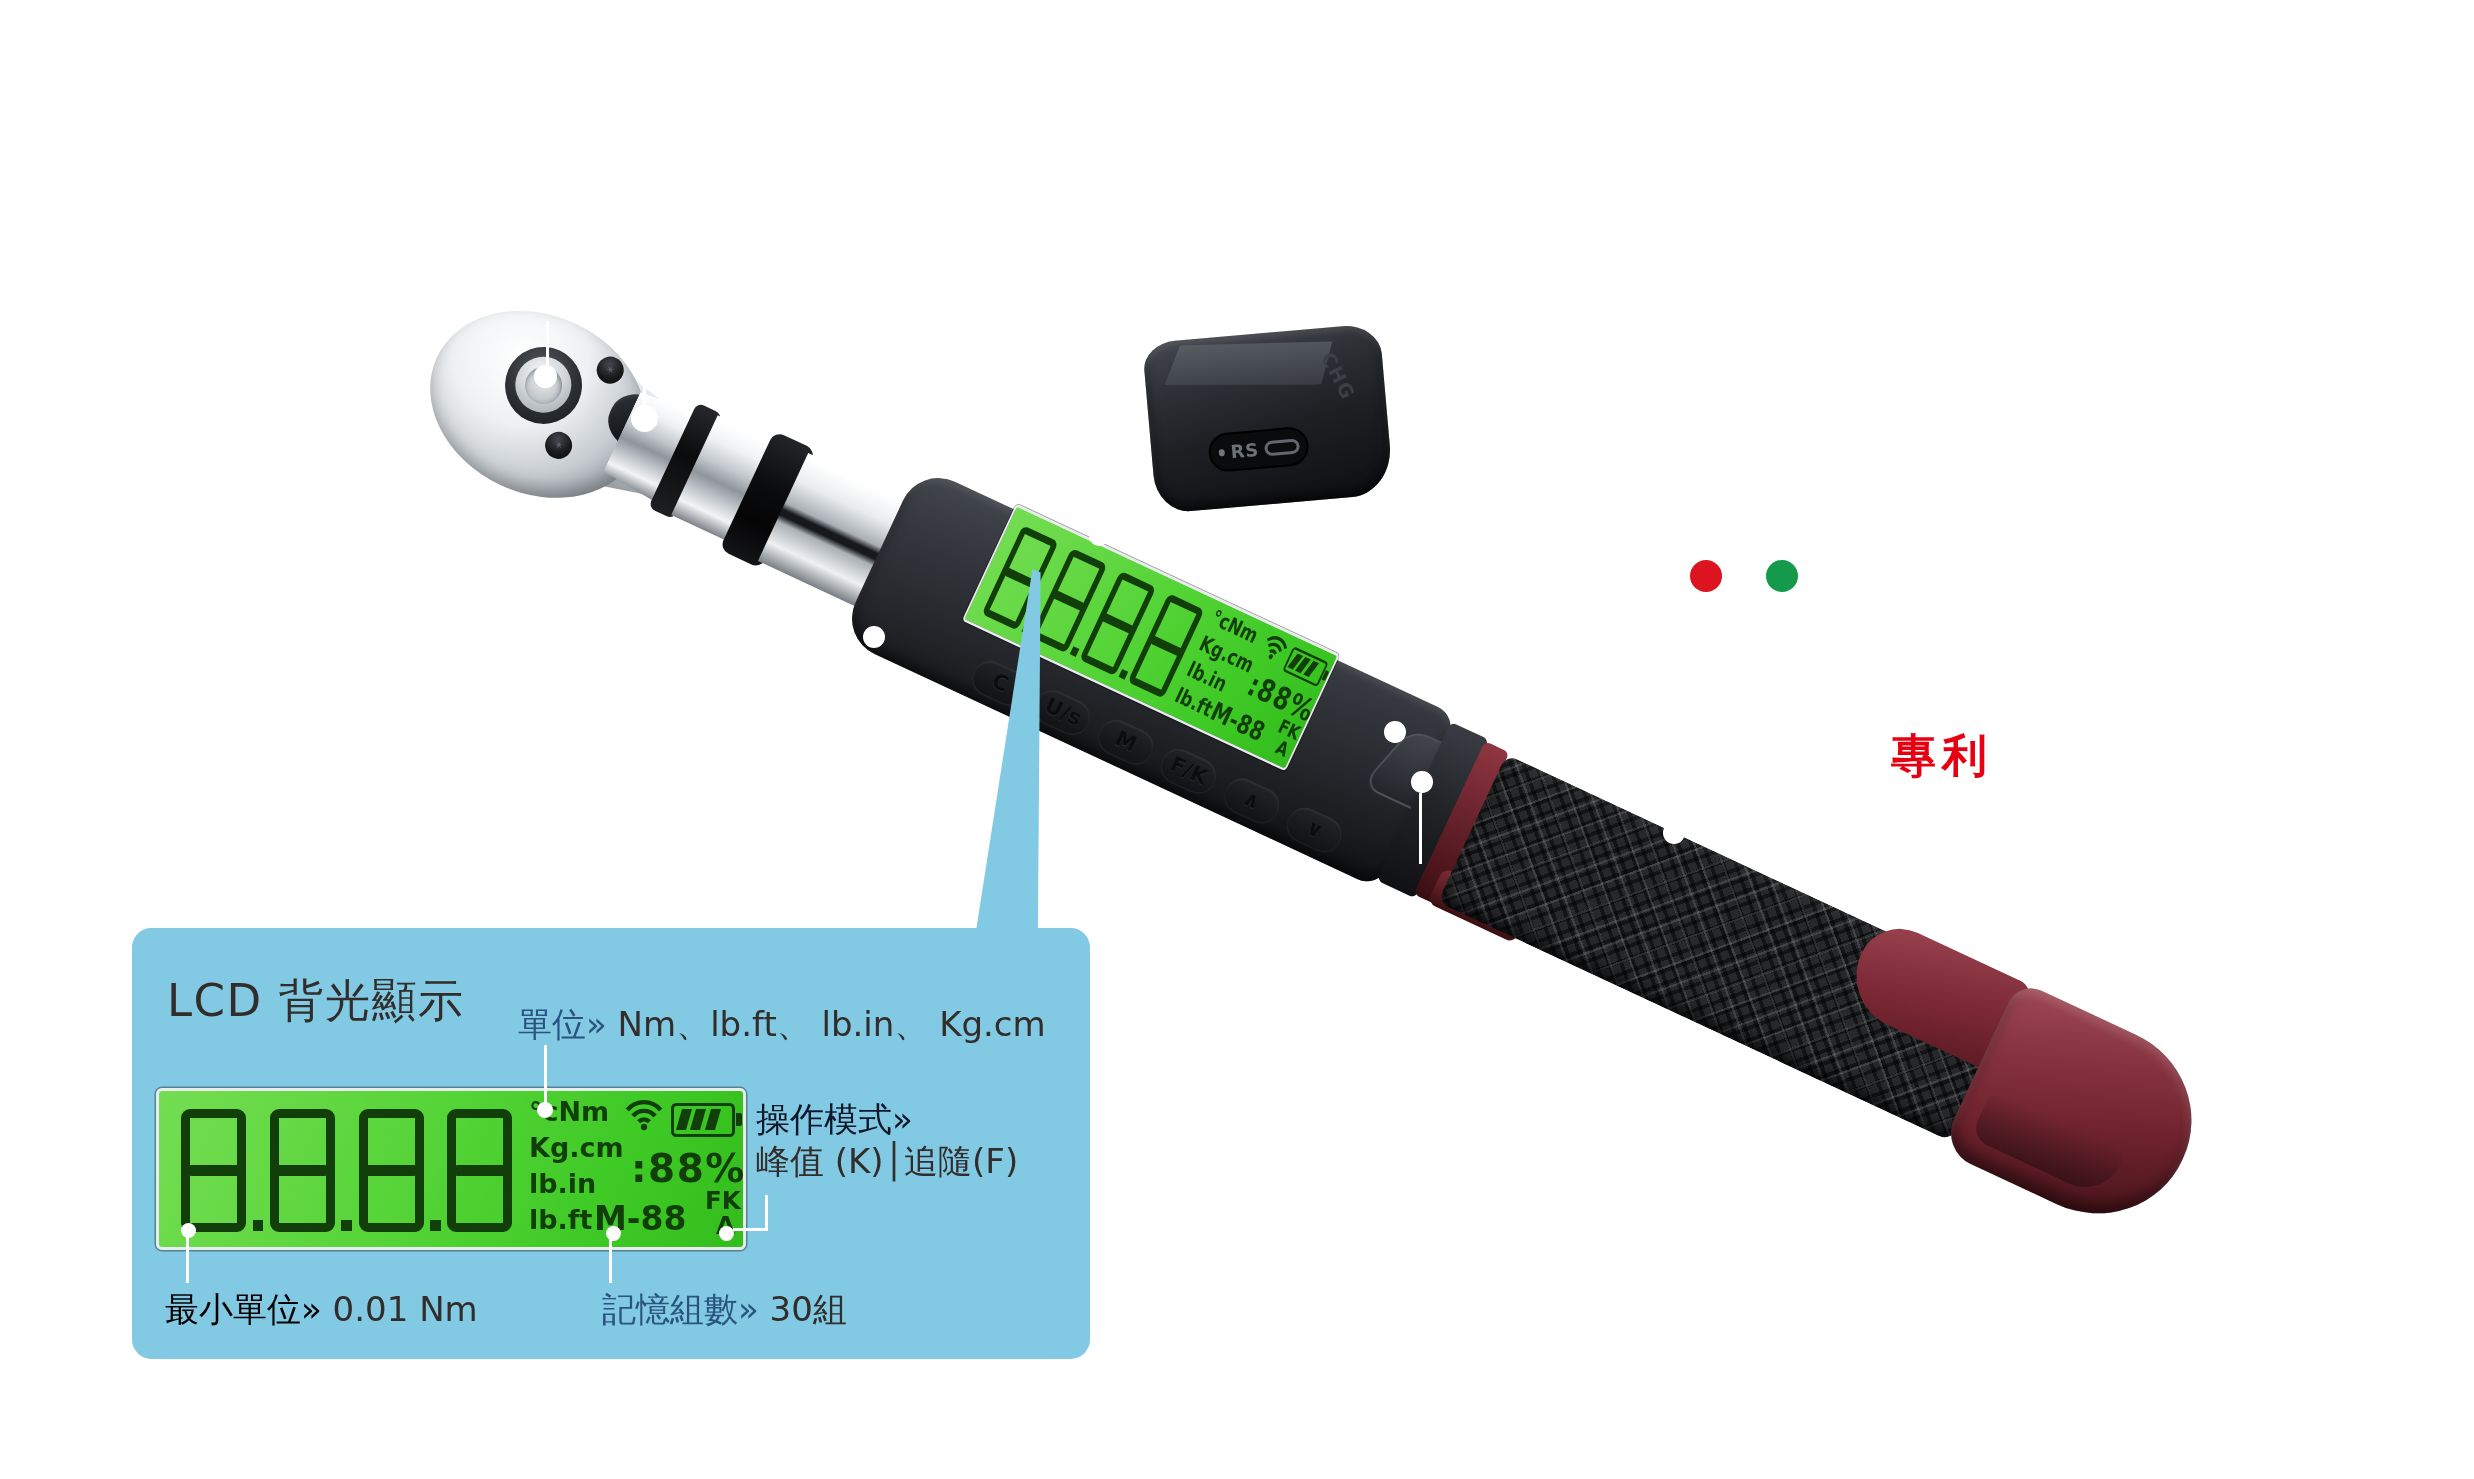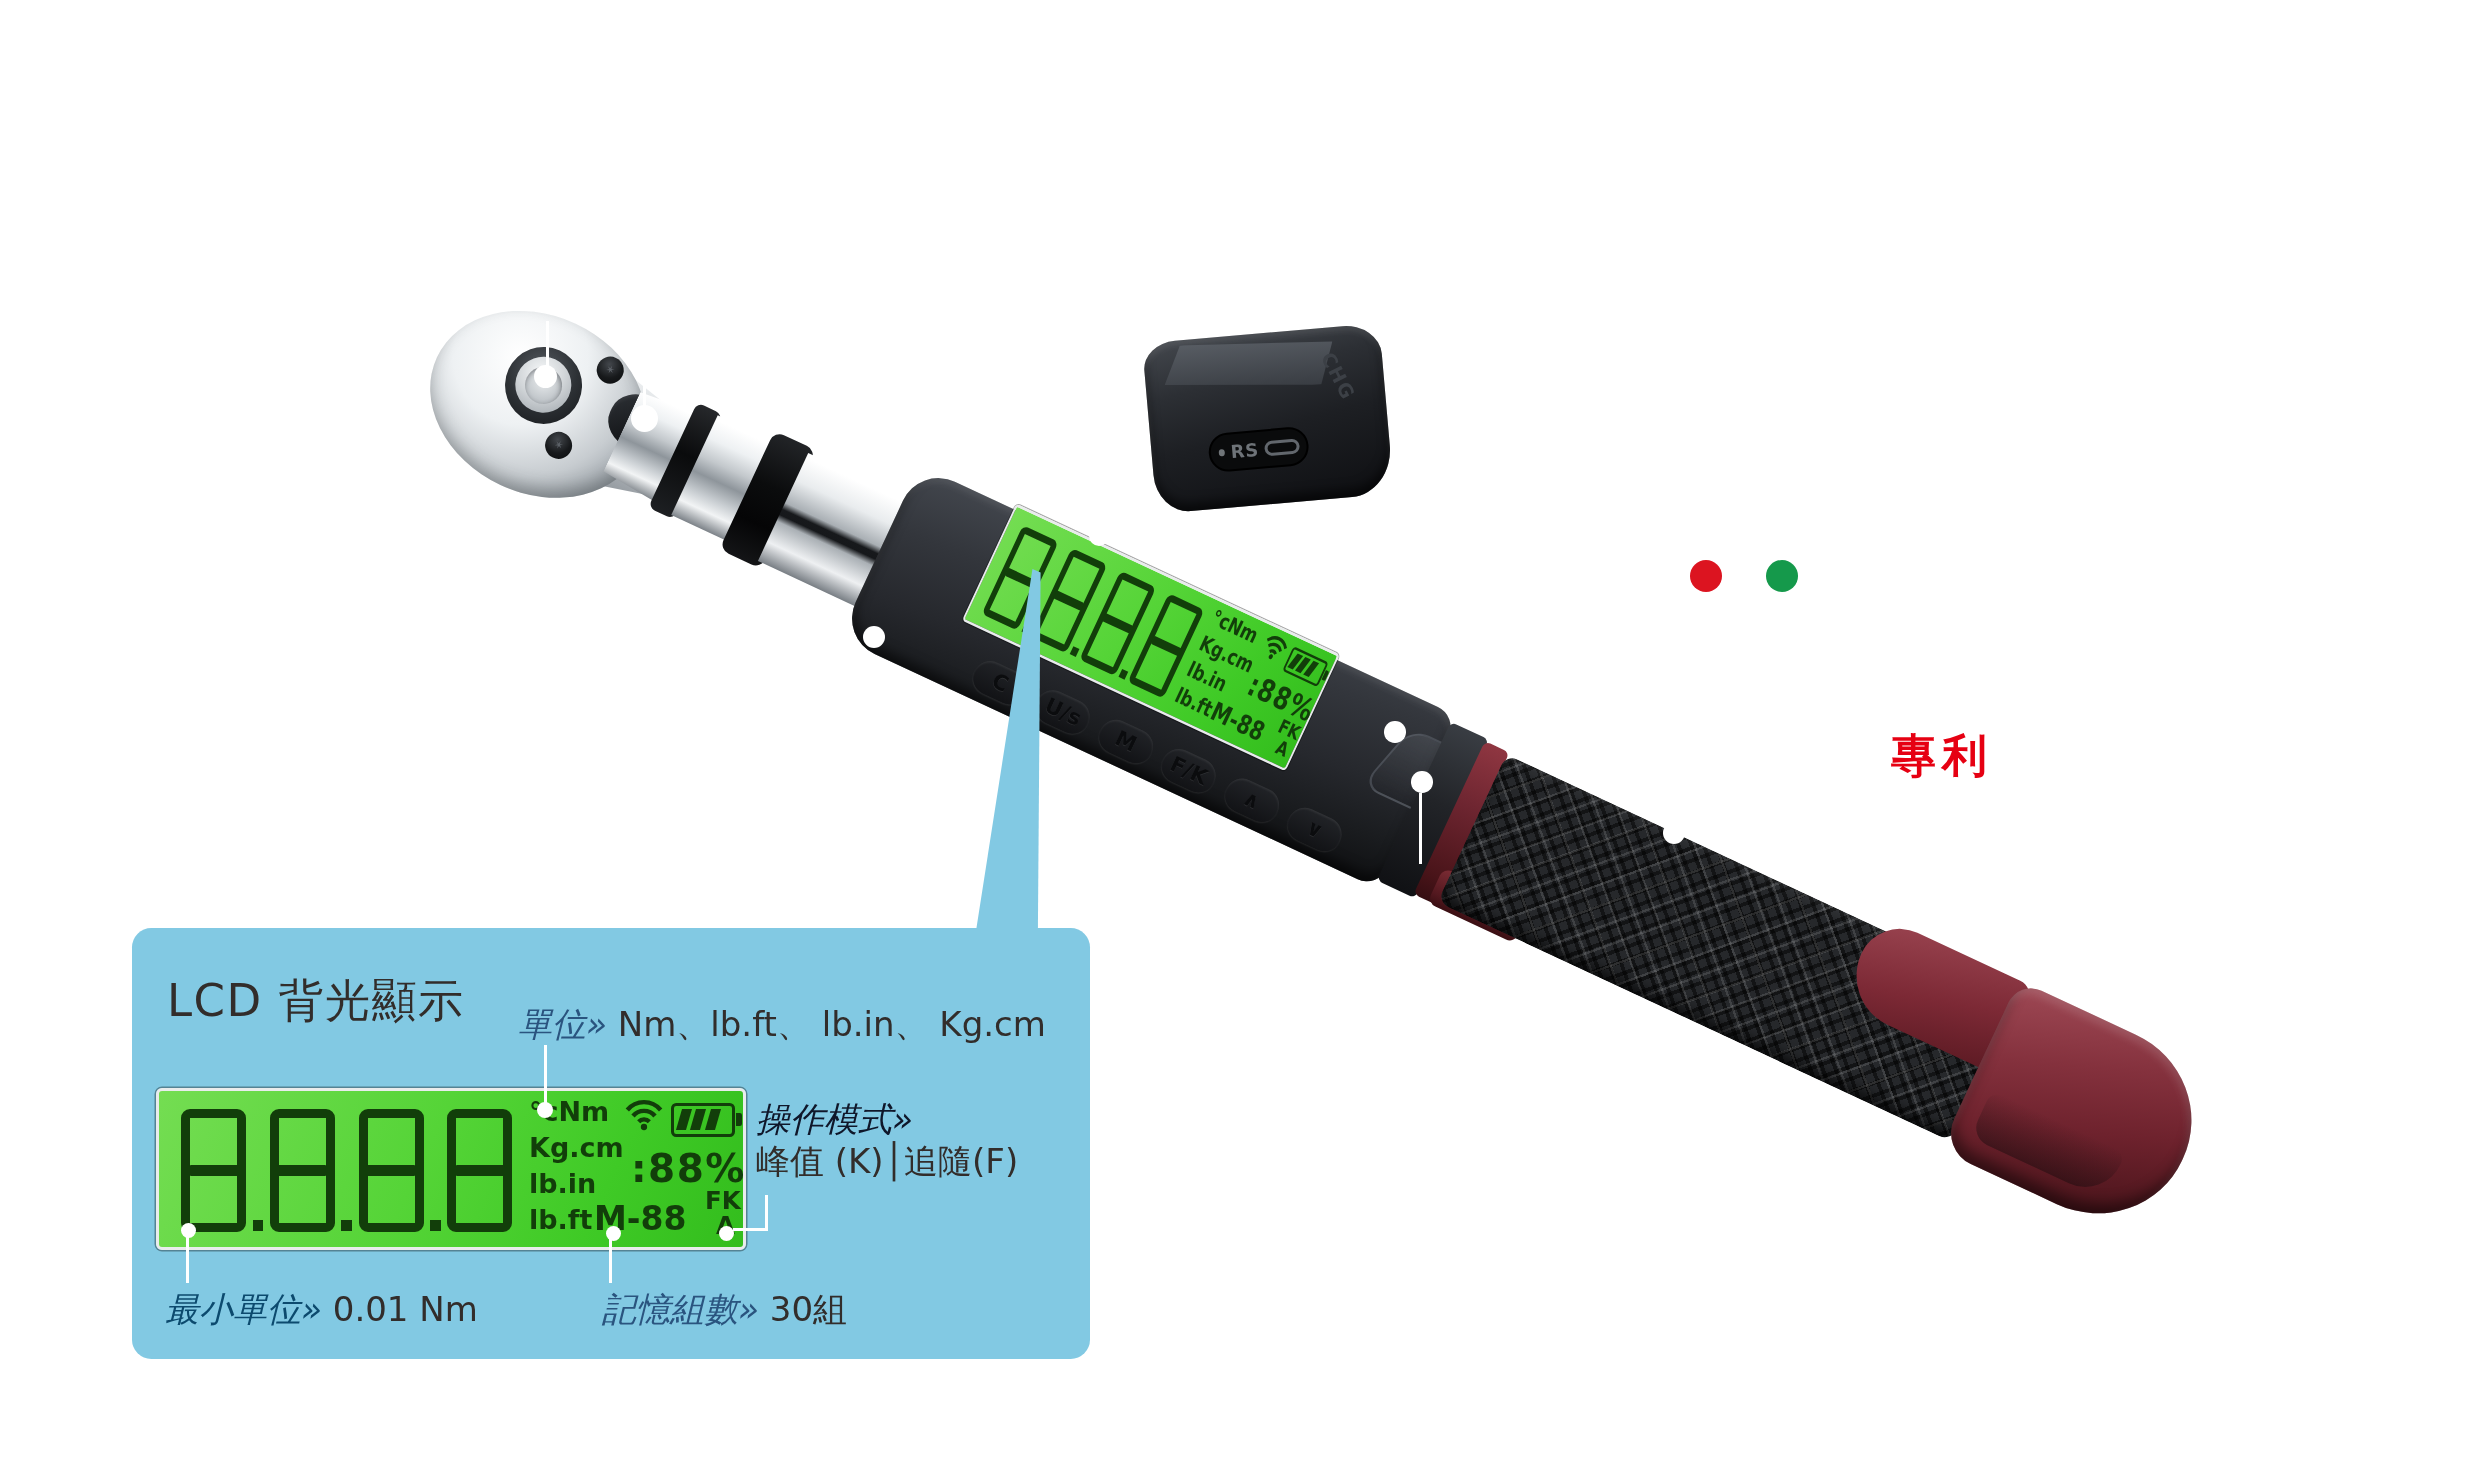--- a/index.html
+++ b/index.html
@@ -134,21 +134,21 @@
   
   .led { position:absolute; width:32px; height:32px; border-radius:50%; }
   #patent { position:absolute; left:1891px; top:726px; font-size:45px; font-weight:bold; letter-spacing:6px; }
 
   
   #callout-box { position:absolute; left:132px; top:928px; width:958px; height:431px; border-radius:19.3px; }
   #callout-pointer { position:absolute; left:976px; top:569px; width:68px; height:362px;
     clip-path:polygon(83% 0, 95% 1%, 91% 100%, 0 100%); }
   .co-title { position:absolute; left:35px; top:43px; font-size:45px; color:#322d2b; letter-spacing:1.5px; }
   .co-line { position:absolute; font-size:34px; color:#322d2b; white-space:nowrap; }
-  .co-prefix { font-weight:500;font-style:italic; }
+  .co-prefix { font-weight:500; }
   #callout-lcd { position:absolute; left:24px; top:160px; }
   .co-units { left:386px; top:74px; }
   .co-mode1 { left:624px; top:169px; }
   .co-mode2 { left:624px; top:211px; }
   .co-min { left:33px; top:359px; }
   .co-memory { left:470px; top:359px; }
 </style>
 </head>
 <body>
 
@@ -295,21 +295,21 @@
       <div class="panel-dot" style="left:560px; top:135px;"></div>
     </div>
   </div>
 
   <div class="co-line co-mode1" style="color: rgb(50, 45, 43);">
     <span class="co-prefix" style="color: #0f172a;">操作模式»</span>
   </div>
   <div class="co-line co-mode2" style="color: rgb(50, 45, 43);">峰值 (K)│追隨(F)</div>
 
   <div class="co-line co-min" style="color: rgb(50, 45, 43);">
-    <span class="co-prefix" style="color: #0c4a6e; text-align: center;">最小單位»</span><span> 0.01 Nm</span>
+    <span class="co-prefix" style="color: #000000; text-align: center;">最小單位»</span><span> 0.01 Nm</span>
   </div>
   <div class="co-line co-memory" style="color: rgb(50, 45, 43);">
     <span class="co-prefix" style="color: rgb(42, 84, 127);">記憶組數»</span><span> 30組</span>
   </div>
 </div>
 
 <div class="wline" style="left:544px; top:1045px; width:3px; height:61px;"></div>
 <div class="wdot" style="left:537px; top:1102px; width:16.3px; height:16.3px;"></div>
 <div class="wline" style="left:186px; top:1237px; width:3px; height:46px;"></div>
 <div class="wline" style="left:609px; top:1237px; width:3px; height:46px;"></div>

